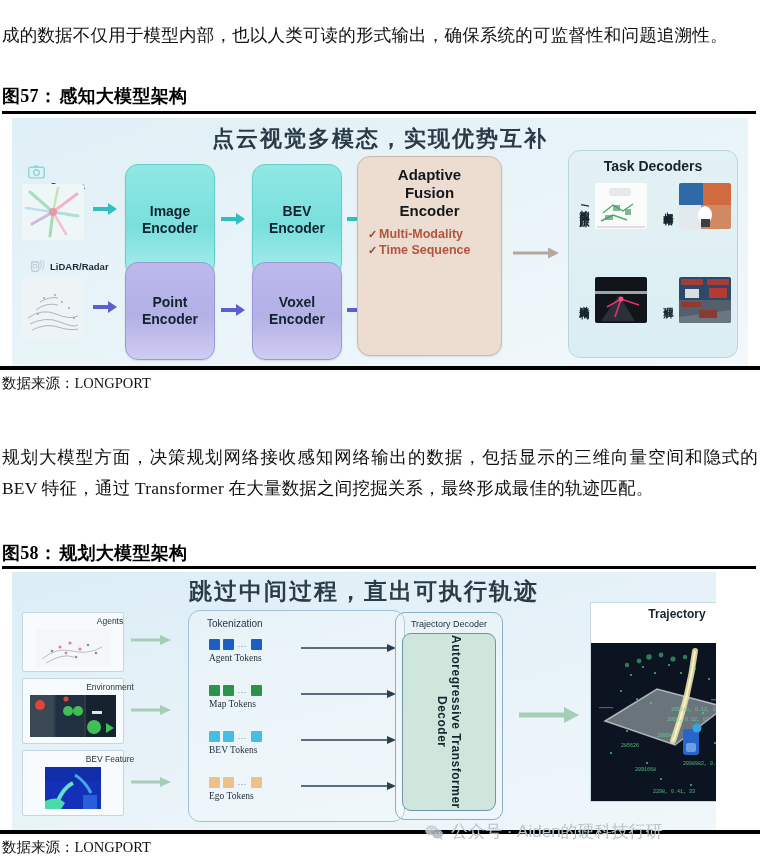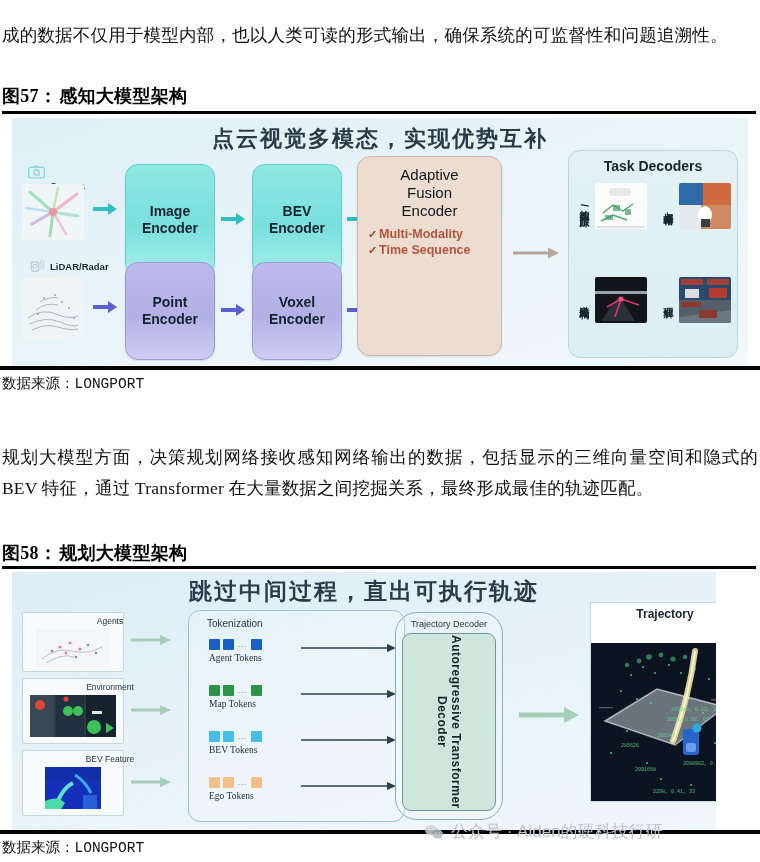--- a/index.html
+++ b/index.html
@@ -24,21 +24,21 @@
     position:absolute;left:2px;width:756px;
     font-family:"Liberation Serif", serif;
     font-weight:bold;font-size:18px;color:#000;
     letter-spacing:.3px;
   }
   .fig-caption .num{margin-right:2px;}
   .rule{position:absolute;left:2px;width:754px;height:3px;background:#000;}
 
   .src{
     position:absolute;left:2px;width:756px;
-    font-family:Liberation Mono, monospace;font-size:14.5px;color:#111;
+    font-family:Liberation Serif, serif;font-size:14.5px;color:#111;
   }
 
   
   .figure{position:absolute;overflow:hidden;}
 
   
   #fig57{
     left:12px;top:118px;width:736px;height:248px;
     background:linear-gradient(160deg,#dff0f6 0%,#e7f3f8 40%,#f2f8fb 100%);
   }
@@ -65,21 +65,21 @@
   .enc.cyan{background:linear-gradient(180deg,#8fe8e3 0%,#79dfdd 55%,#a6eeea 100%);border:1px solid #62cfca;}
   .enc.purple{background:linear-gradient(180deg,#bdb9ec 0%,#b3b0e6 55%,#cfcdf2 100%);border:1px solid #9b97d8;}
 
   .fuse{
     position:absolute;border-radius:13px;
     background:#eddcd0;border:1px solid #cbb9ad;
     box-shadow:0 1px 2px rgba(0,0,0,.10);
     padding-top:9px;box-sizing:border-box;
   }
   .fuse .fuse-t{
-    font-family:"Liberation Sans", sans-serif;font-weight:normal;
+    font-family:"Liberation Sans", sans-serif;font-weight:bold;
     font-size:15px;line-height:18px;color:#14181c;text-align:center;
   }
   .fuse ul{list-style:none;margin:7px 8px 0 0;padding:0 0 0 10px;}
   .fuse li{
     font-family:"Liberation Sans", sans-serif;font-weight:bold;
     font-size:12.5px;line-height:15.5px;color:#b2553f;
     position:relative;padding-left:11px;text-align:left;
   }
   .fuse li:before{content:"\2713";position:absolute;left:0;top:0;color:#8d4a38;font-size:11px;}
 
@@ -134,21 +134,21 @@
   .tokrow{position:absolute;left:20px;}
   .tokrow .chips{display:flex;align-items:center;gap:3px;}
   .tokrow .chip{width:11px;height:11px;border-radius:1px;}
   .tokrow .dots{font-size:8px;color:#4a5a66;letter-spacing:1px;margin:0 1px;}
   .tokrow .tlabel{
     font-family:Liberation Serif, serif;font-size:9.5px;color:#1b2b36;
     margin-top:3px;
   }
 
   .trajdec{
-    position:absolute;border:1px solid #8aaec2;border-radius:22px;
+    position:absolute;border:1px solid #8aaec2;border-radius:10px;
     background:rgba(255,255,255,.18);
   }
   .trajdec .td-title{
     position:absolute;top:6px;left:0;width:100%;text-align:center;
     font-family:"Liberation Sans", sans-serif;font-size:9px;color:#1d2e3a;
   }
   .argbox{
     position:absolute;left:6px;top:20px;right:6px;bottom:8px;
     background:#cfe6dd;border:1px solid #6f93a8;border-radius:9px;
     display:flex;align-items:center;justify-content:center;
@@ -157,21 +157,21 @@
     writing-mode:vertical-rl;
     font-family:"Liberation Sans", sans-serif;font-weight:bold;
     font-size:12px;color:#15242e;letter-spacing:.5px;text-align:center;
   }
 
   .trajout{
     position:absolute;background:#ffffff;border:1px solid #c6d8e2;
     overflow:hidden;
   }
   .trajout .to-title{
-    position:absolute;top:0;left:0;width:100%;height:22px;line-height:22px;
+    position:absolute;top:0;left:12px;width:100%;height:22px;line-height:22px;
     text-align:center;background:#fff;
     font-family:"Liberation Sans", sans-serif;font-weight:bold;
     font-size:12px;color:#15242e;z-index:3;
   }
 
   
   .wm{
     position:absolute;left:424px;top:820px;
     display:flex;align-items:center;gap:7px;
     font-family:"Liberation Sans", sans-serif;font-size:17px;

